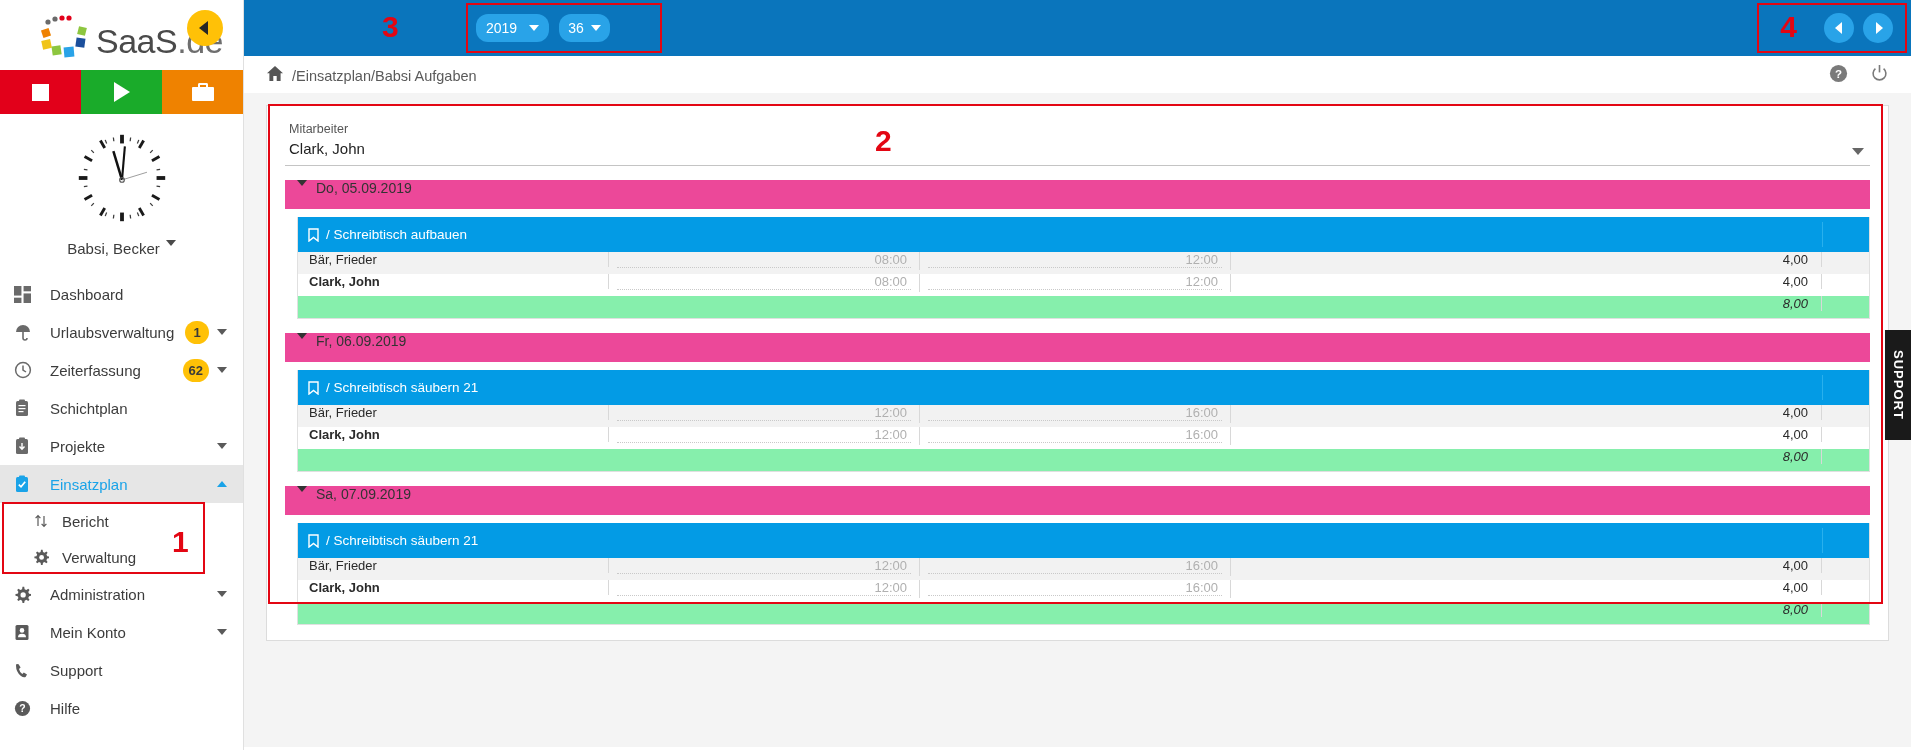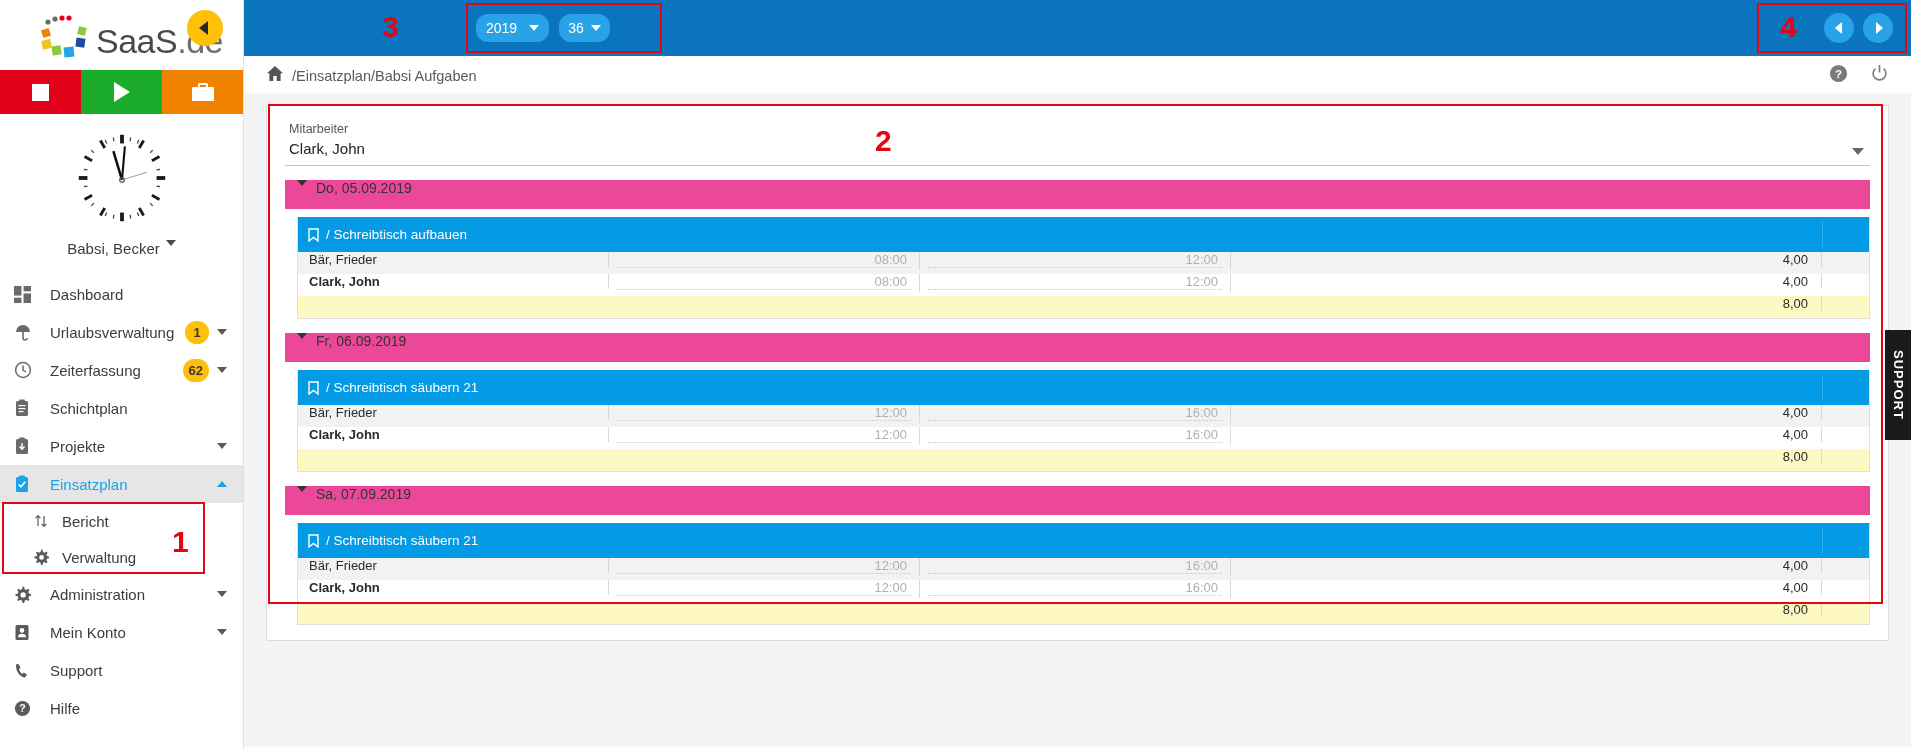--- a/index.html
+++ b/index.html
@@ -188,21 +188,21 @@
   }
   .task-block { margin: 8px 0 0 12px; border: 1px solid #e0e0e0; border-top: none; }
   .task-header {
     background: #039be5; height: 35px; display: flex; align-items: center;
     padding-left: 10px; color: #fff; font-size: 13.5px; gap: 7px;
   }
   .bm { width: 11px; height: 14px; }
   .trow { display: flex; height: 22px; align-items: flex-start; font-size: 13px; }
   .trow.odd { background: #f2f2f2; }
   .trow.even { background: #ffffff; }
-  .trow.sum { background: #fef9c3; }
+  .trow.sum { background: #86efac; font-style: italic; }
   .c-name {
     width: 311px; display: flex; align-items: center; padding-left: 11px;
     color: #2a2a2a; border-right: 1px solid #d8d8d8;
   }
   .c-name.b { font-weight: 700; }
   .c-time {
     width: 311px; display: flex; align-items: flex-end; justify-content: flex-end;
     padding-right: 12px; color: #b0b0b0; border-right: 1px solid #d8d8d8;
     position: relative;
   }

